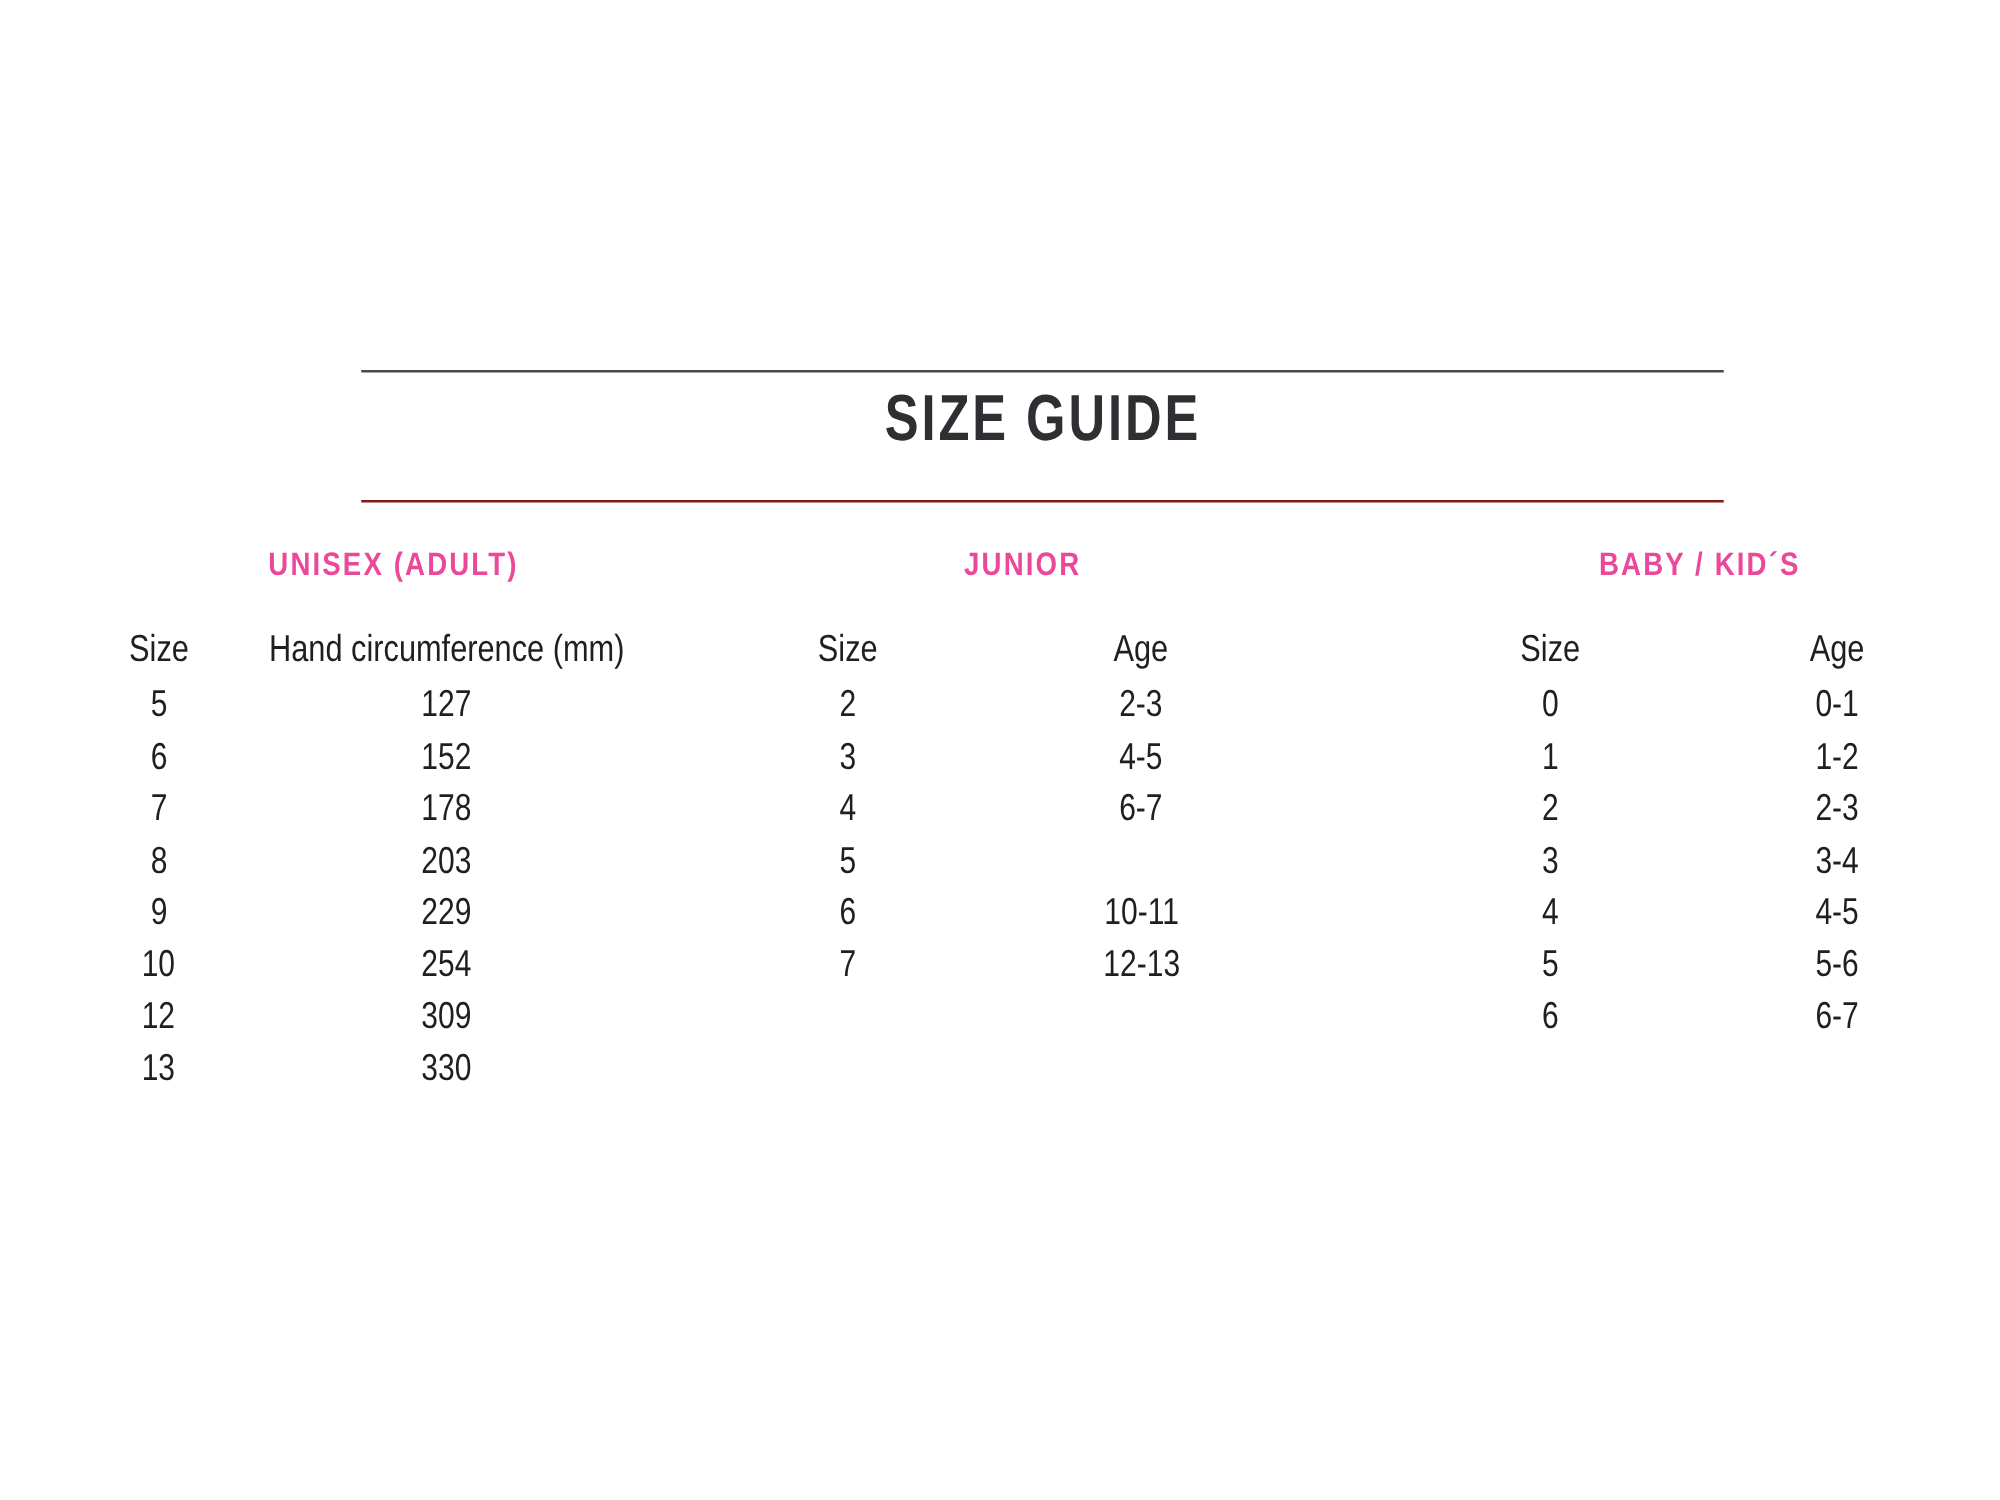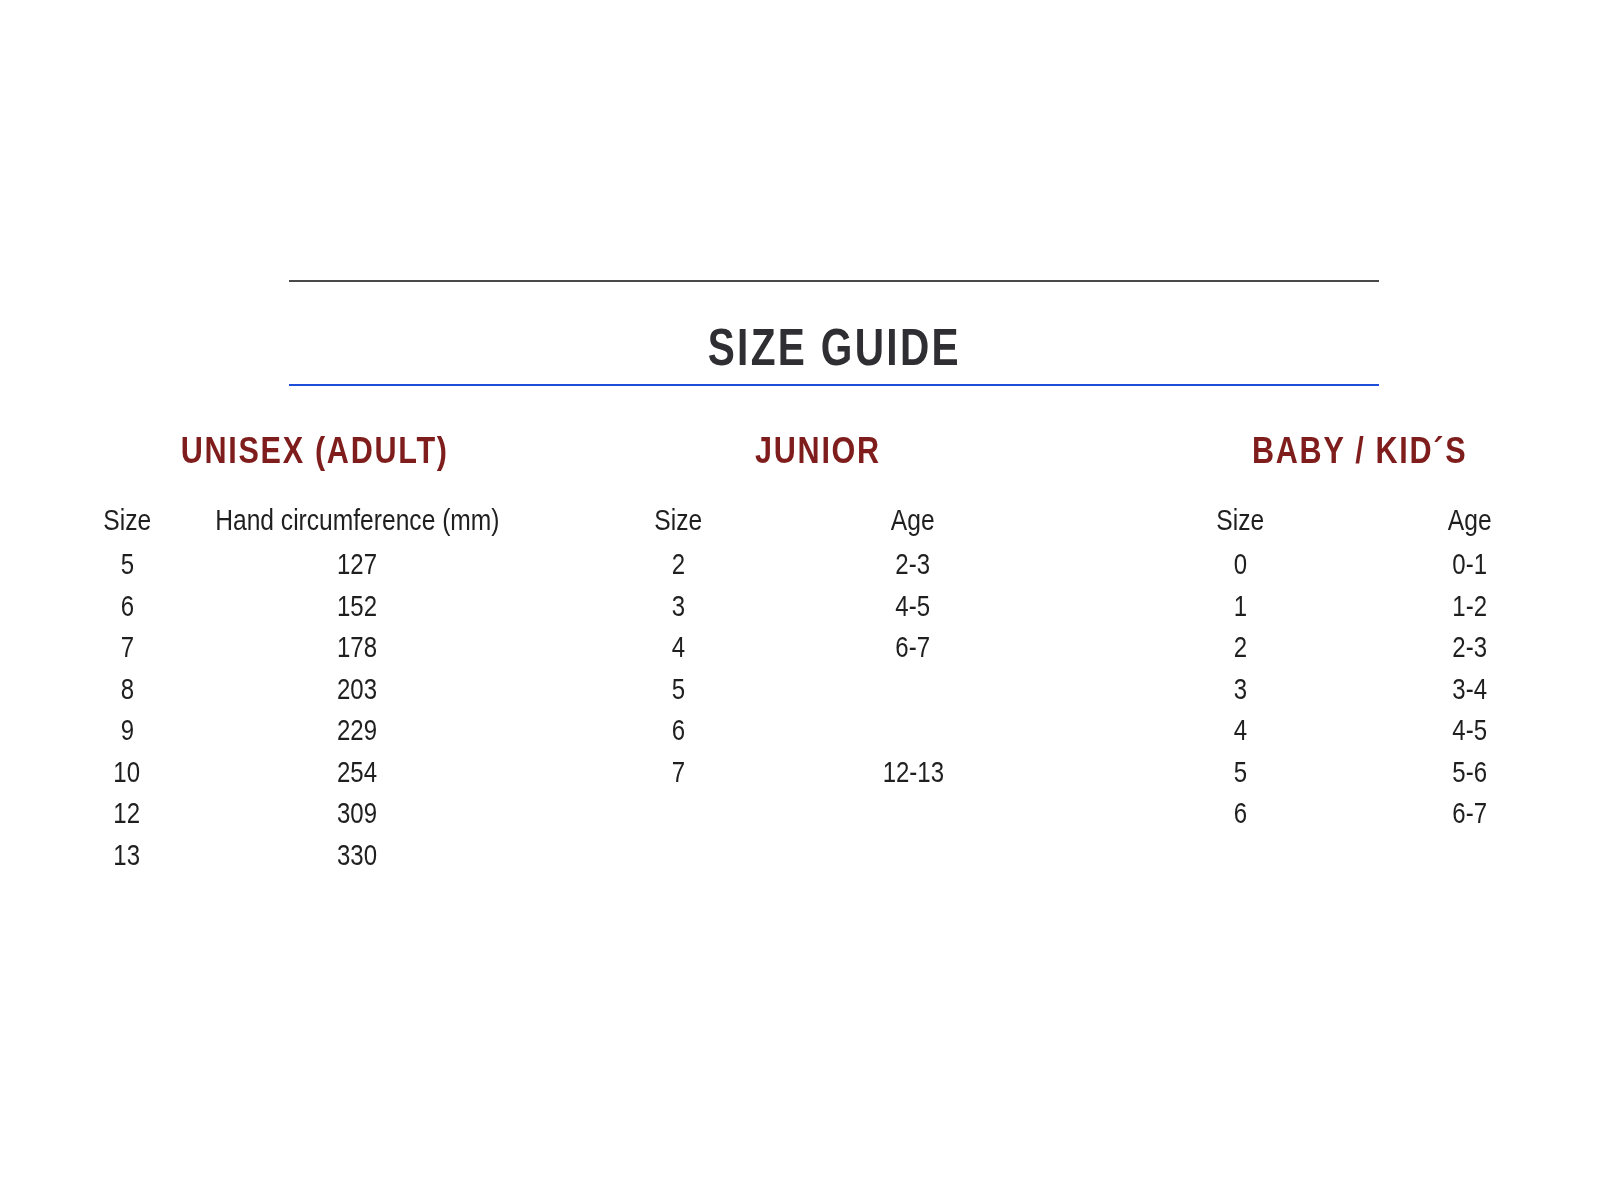--- a/index.html
+++ b/index.html
@@ -15,27 +15,27 @@
     width: 1600px;
     height: 1200px;
     background: #ffffff;
     overflow: hidden;
   }
 
   
   .title-block {
     position: absolute;
     left: 289px;
-    top: 280px;
+    top: 296px;
     width: 1090px;
     height: 102px;
     border-top: 2px solid #4a4a4c;
-    border-bottom: 2px solid #1d4ed8;
+    border-bottom: 2px solid #7f1d1d;
     display: flex;
-    align-items: flex-start;
+    align-items: flex-end;
     justify-content: center;
   }
   .page-title {
     display: inline-block;
     font-size: 52px;
     font-weight: bold;
     letter-spacing: 3px;
     color: #2e2e33;
     transform: scaleX(0.78);
     white-space: nowrap;
@@ -48,24 +48,24 @@
   }
   .t1 { left: 85px;   width: 460px; }
   .t2 { left: 583px;  width: 470px; }
   .t3 { left: 1130px; width: 460px; }
 
   .section-title {
     margin: 0;
     height: 42px;
     line-height: 42px;
     text-align: center;
-    font-size: 36px;
+    font-size: 26px;
     font-weight: bold;
     letter-spacing: 2px;
-    color: #7f1d1d;
+    color: #ec4899;
     white-space: nowrap;
   }
   .section-title .cond {
     display: inline-block;
     transform: scaleX(0.85);
   }
 
   .row {
     display: flex;
     align-items: center;
@@ -163,20 +163,21 @@
       </div>
       <div class="row">
         <div class="cell c1"><span class="cond">4</span></div>
         <div class="cell c2"><span class="cond">6-7</span></div>
       </div>
       <div class="row">
         <div class="cell c1"><span class="cond">5</span></div>
       </div>
       <div class="row">
         <div class="cell c1"><span class="cond">6</span></div>
+        <div class="cell c2"><span class="cond">10-11</span></div>
       </div>
       <div class="row">
         <div class="cell c1"><span class="cond">7</span></div>
         <div class="cell c2"><span class="cond">12-13</span></div>
       </div>
     </div>
   </section>
 
   <section class="size-table t3">
     <h2 class="section-title"><span class="cond">BABY / KID´S</span></h2>

